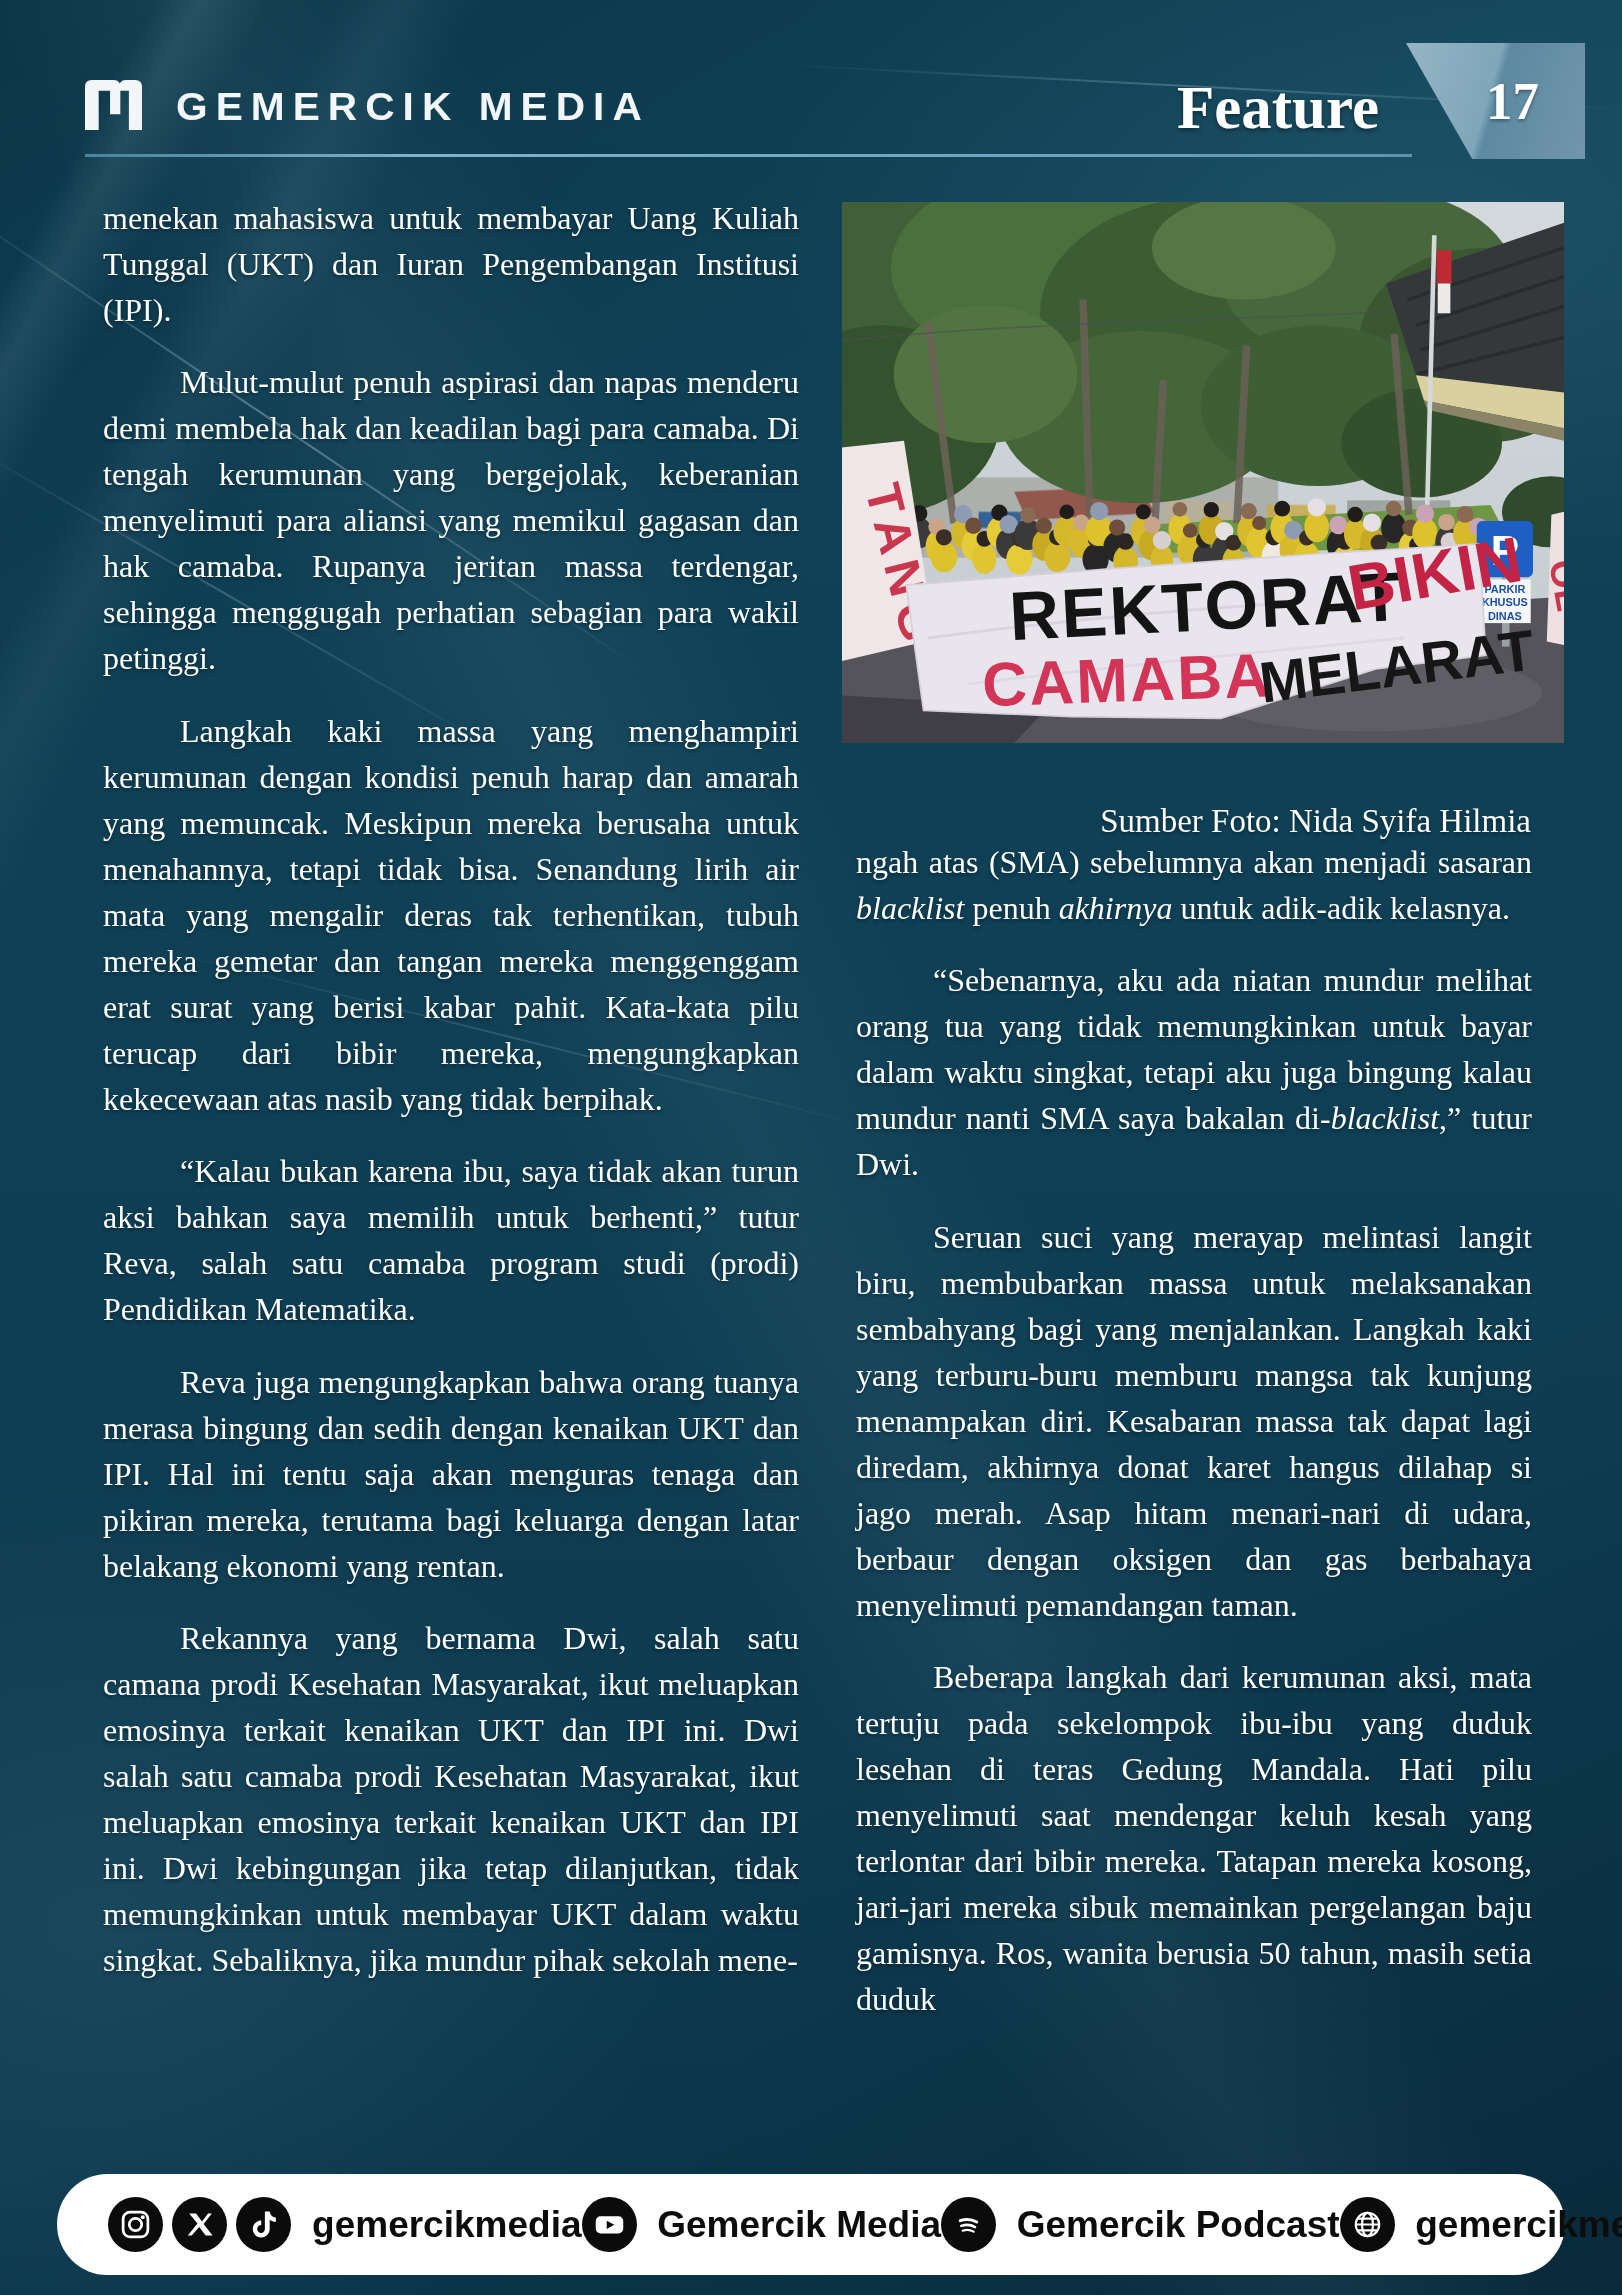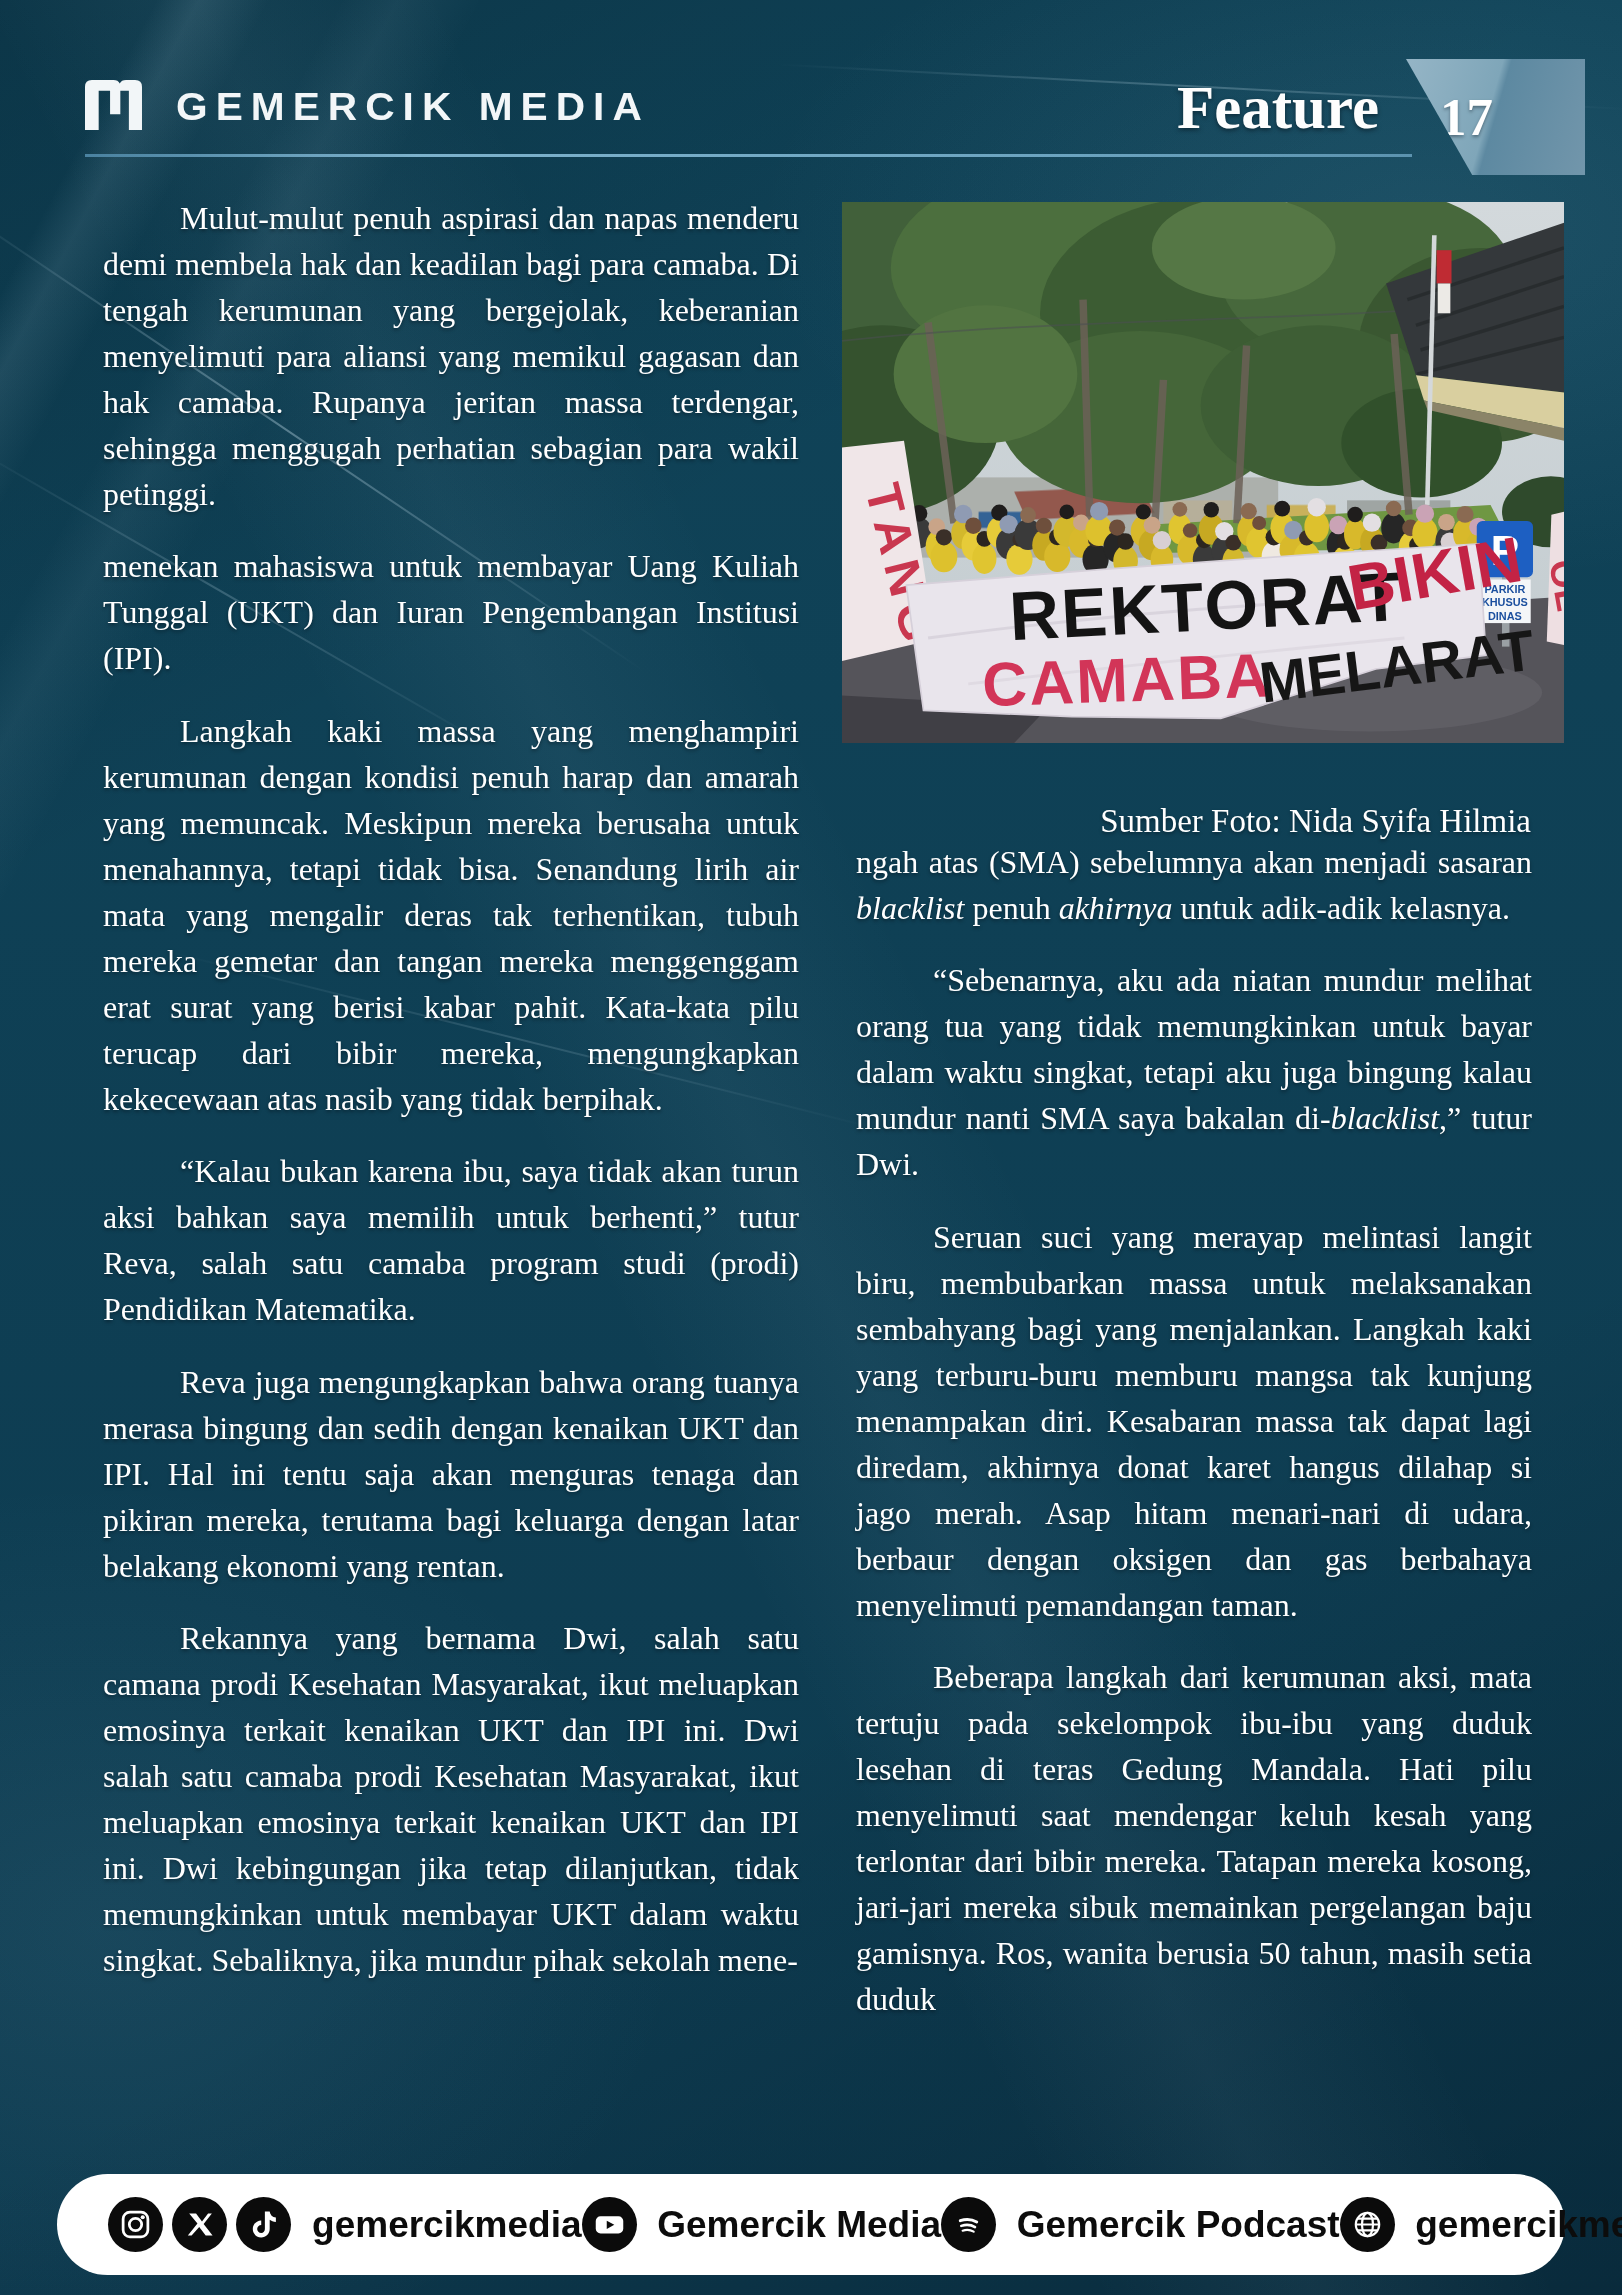--- a/index.html
+++ b/index.html
@@ -26,21 +26,21 @@
   .streak.s4{width:746px;left:149px;top:1039px;transform:rotate(14deg);opacity:.45;}
 
   
   .logo-icon{position:absolute;left:85px;top:80px;width:57px;height:51px;}
   .wordmark{position:absolute;left:176px;top:86px;font-family:"Liberation Sans","DejaVu Sans",sans-serif;
     font-size:38px;font-weight:700;letter-spacing:7.5px;color:#f2f6f8;transform:scaleX(1.07);transform-origin:left center;white-space:nowrap;}
   .feature{position:absolute;right:244px;top:73px;font-size:61px;font-weight:600;color:#fdfdfd;text-shadow:0 1.7px 4.6px rgba(0,10,18,.5);}
   .page-badge{position:absolute;left:1406px;top:43px;width:179px;height:116px;
     clip-path:polygon(0 0,100% 0,100% 100%,37% 100%);
     background:linear-gradient(106deg,#95b5c6 0%,#7fa6b9 46%,#5d89a1 50%,#7296ab 100%);
-    display:flex;align-items:center;padding-left:34px;box-sizing:border-box;margin-top:16px;}
+    display:flex;align-items:center;justify-content:center;padding-left:34px;box-sizing:border-box;}
   .page-num{font-size:53px;font-weight:600;color:#fff;text-shadow:0 1.7px 3.4px rgba(0,15,25,.4);}
   .header-rule{position:absolute;left:85px;top:154px;width:1327px;height:2.9px;
     background:linear-gradient(90deg,#4a82a0,#7db2cc 25%,#6ba3bf 75%,#5c93af);}
 
   
   .col{position:absolute;text-align:justify;}
   .col p{font-size:32px;line-height:46px;margin:0 0 26.4px 0;text-shadow:0 1.7px 3.4px rgba(0,10,18,.45);}
   .col p.indent{text-indent:77px;}
   .col em{font-style:italic;}
   .col-left{left:103px;top:195px;width:696px;}
@@ -280,22 +280,22 @@
         <text x="292" y="748" transform="rotate(-3 600 720)" font-family="Liberation Sans, sans-serif" font-weight="800" font-size="120" fill="#141414" letter-spacing="4">REKTORAT</text>
         <text x="882" y="692" transform="rotate(-10 1000 660)" font-family="Liberation Sans, sans-serif" font-weight="800" font-size="112" fill="#c32345">BIKIN</text>
         <text x="245" y="872" transform="rotate(-2 450 860)" font-family="Liberation Sans, sans-serif" font-weight="800" font-size="108" fill="#d23558" letter-spacing="4">CAMABA</text>
         <text x="726" y="846" transform="rotate(-7 950 810)" font-family="Liberation Sans, sans-serif" font-weight="800" font-size="100" fill="#161616">MELARAT</text>
       </g>
     </svg>
   </div>
   <div class="caption">Sumber Foto: Nida Syifa Hilmia</div>
 
   <div class="col col-left">
+      <p class="para"><span>menekan mahasiswa untuk membayar Uang Kuliah Tunggal (UKT) dan Iuran Pengembangan Institusi (IPI).</span></p>
       <p class="para indent"><span>Mulut-mulut penuh aspirasi dan napas menderu demi membela hak dan keadilan bagi para camaba. Di tengah kerumunan yang bergejolak, keberanian menyelimuti para aliansi yang memikul gagasan dan hak camaba. Rupanya jeritan massa terdengar, sehingga menggugah perhatian sebagian para wakil petinggi.</span></p>
-      <p class="para"><span>menekan mahasiswa untuk membayar Uang Kuliah Tunggal (UKT) dan Iuran Pengembangan Institusi (IPI).</span></p>
       <p class="para indent"><span>Langkah kaki massa yang menghampiri kerumunan dengan kondisi penuh harap dan amarah yang memuncak. Meskipun mereka berusaha untuk menahannya, tetapi tidak bisa. Senandung lirih air mata yang mengalir deras tak terhentikan, tubuh mereka gemetar dan tangan mereka menggenggam erat surat yang berisi kabar pahit. Kata-kata pilu terucap dari bibir mereka, mengungkapkan kekecewaan atas nasib yang tidak berpihak.</span></p>
       <p class="para indent"><span>“Kalau bukan karena ibu, saya tidak akan turun aksi bahkan saya memilih untuk berhenti,” tutur Reva, salah satu camaba program studi (prodi) Pendidikan Matematika.</span></p>
       <p class="para indent"><span>Reva juga mengungkapkan bahwa orang tuanya merasa bingung dan sedih dengan kenaikan UKT dan IPI. Hal ini tentu saja akan menguras tenaga dan pikiran mereka, terutama bagi keluarga dengan latar belakang ekonomi yang rentan.</span></p>
       <p class="para indent"><span>Rekannya yang bernama Dwi, salah satu camana prodi Kesehatan Masyarakat, ikut meluapkan emosinya terkait kenaikan UKT dan IPI ini. Dwi salah satu camaba prodi Kesehatan Masyarakat, ikut meluapkan emosinya terkait kenaikan UKT dan IPI ini. Dwi kebingungan jika tetap dilanjutkan, tidak memungkinkan untuk membayar UKT dalam waktu singkat. Sebaliknya, jika mundur pihak sekolah mene-</span></p>
     </div>
   <div class="col col-right">
       <p class="para"><span>ngah atas (SMA) sebelumnya akan menjadi sasaran </span><em>blacklist</em><span> penuh </span><em>akhirnya</em><span> untuk adik-adik kelasnya.</span></p>
       <p class="para indent"><span>“Sebenarnya, aku ada niatan mundur melihat orang tua yang tidak memungkinkan untuk bayar dalam waktu singkat, tetapi aku juga bingung kalau mundur nanti SMA saya bakalan di-</span><em>blacklist</em><span>,” tutur Dwi.</span></p>
       <p class="para indent"><span>Seruan suci yang merayap melintasi langit biru, membubarkan massa untuk melaksanakan sembahyang bagi yang menjalankan. Langkah kaki yang terburu-buru memburu mangsa tak kunjung menampakan diri. Kesabaran massa tak dapat lagi diredam, akhirnya donat karet hangus dilahap si jago merah. Asap hitam menari-nari di udara, berbaur dengan oksigen dan gas berbahaya menyelimuti pemandangan taman.</span></p>
       <p class="para indent"><span>Beberapa langkah dari kerumunan aksi, mata tertuju pada sekelompok ibu-ibu yang duduk lesehan di teras Gedung Mandala. Hati pilu menyelimuti saat mendengar keluh kesah yang terlontar dari bibir mereka. Tatapan mereka kosong, jari-jari mereka sibuk memainkan pergelangan baju gamisnya. Ros, wanita berusia 50 tahun, masih setia duduk</span></p>

